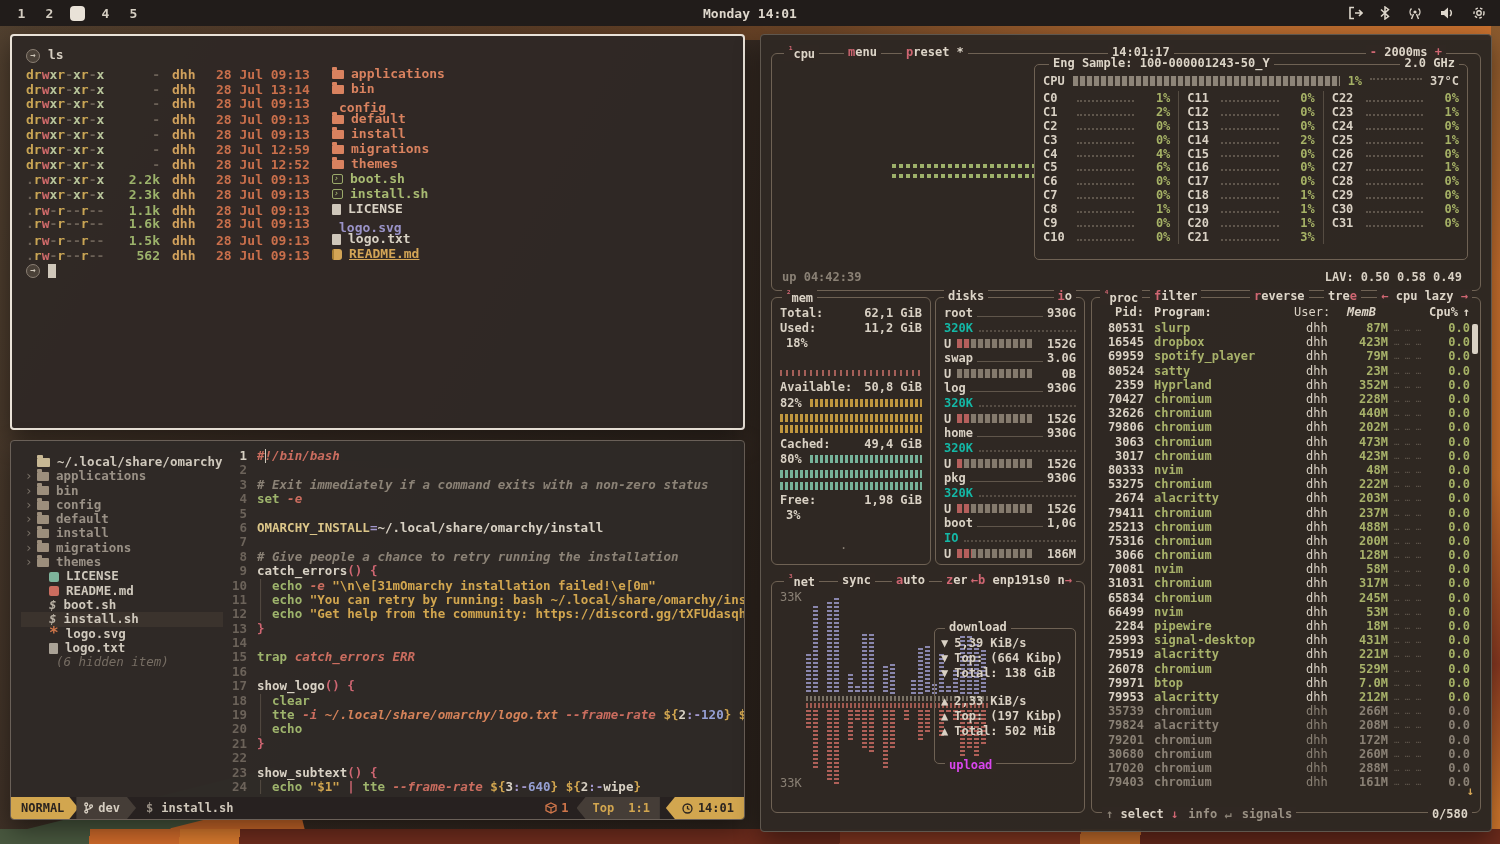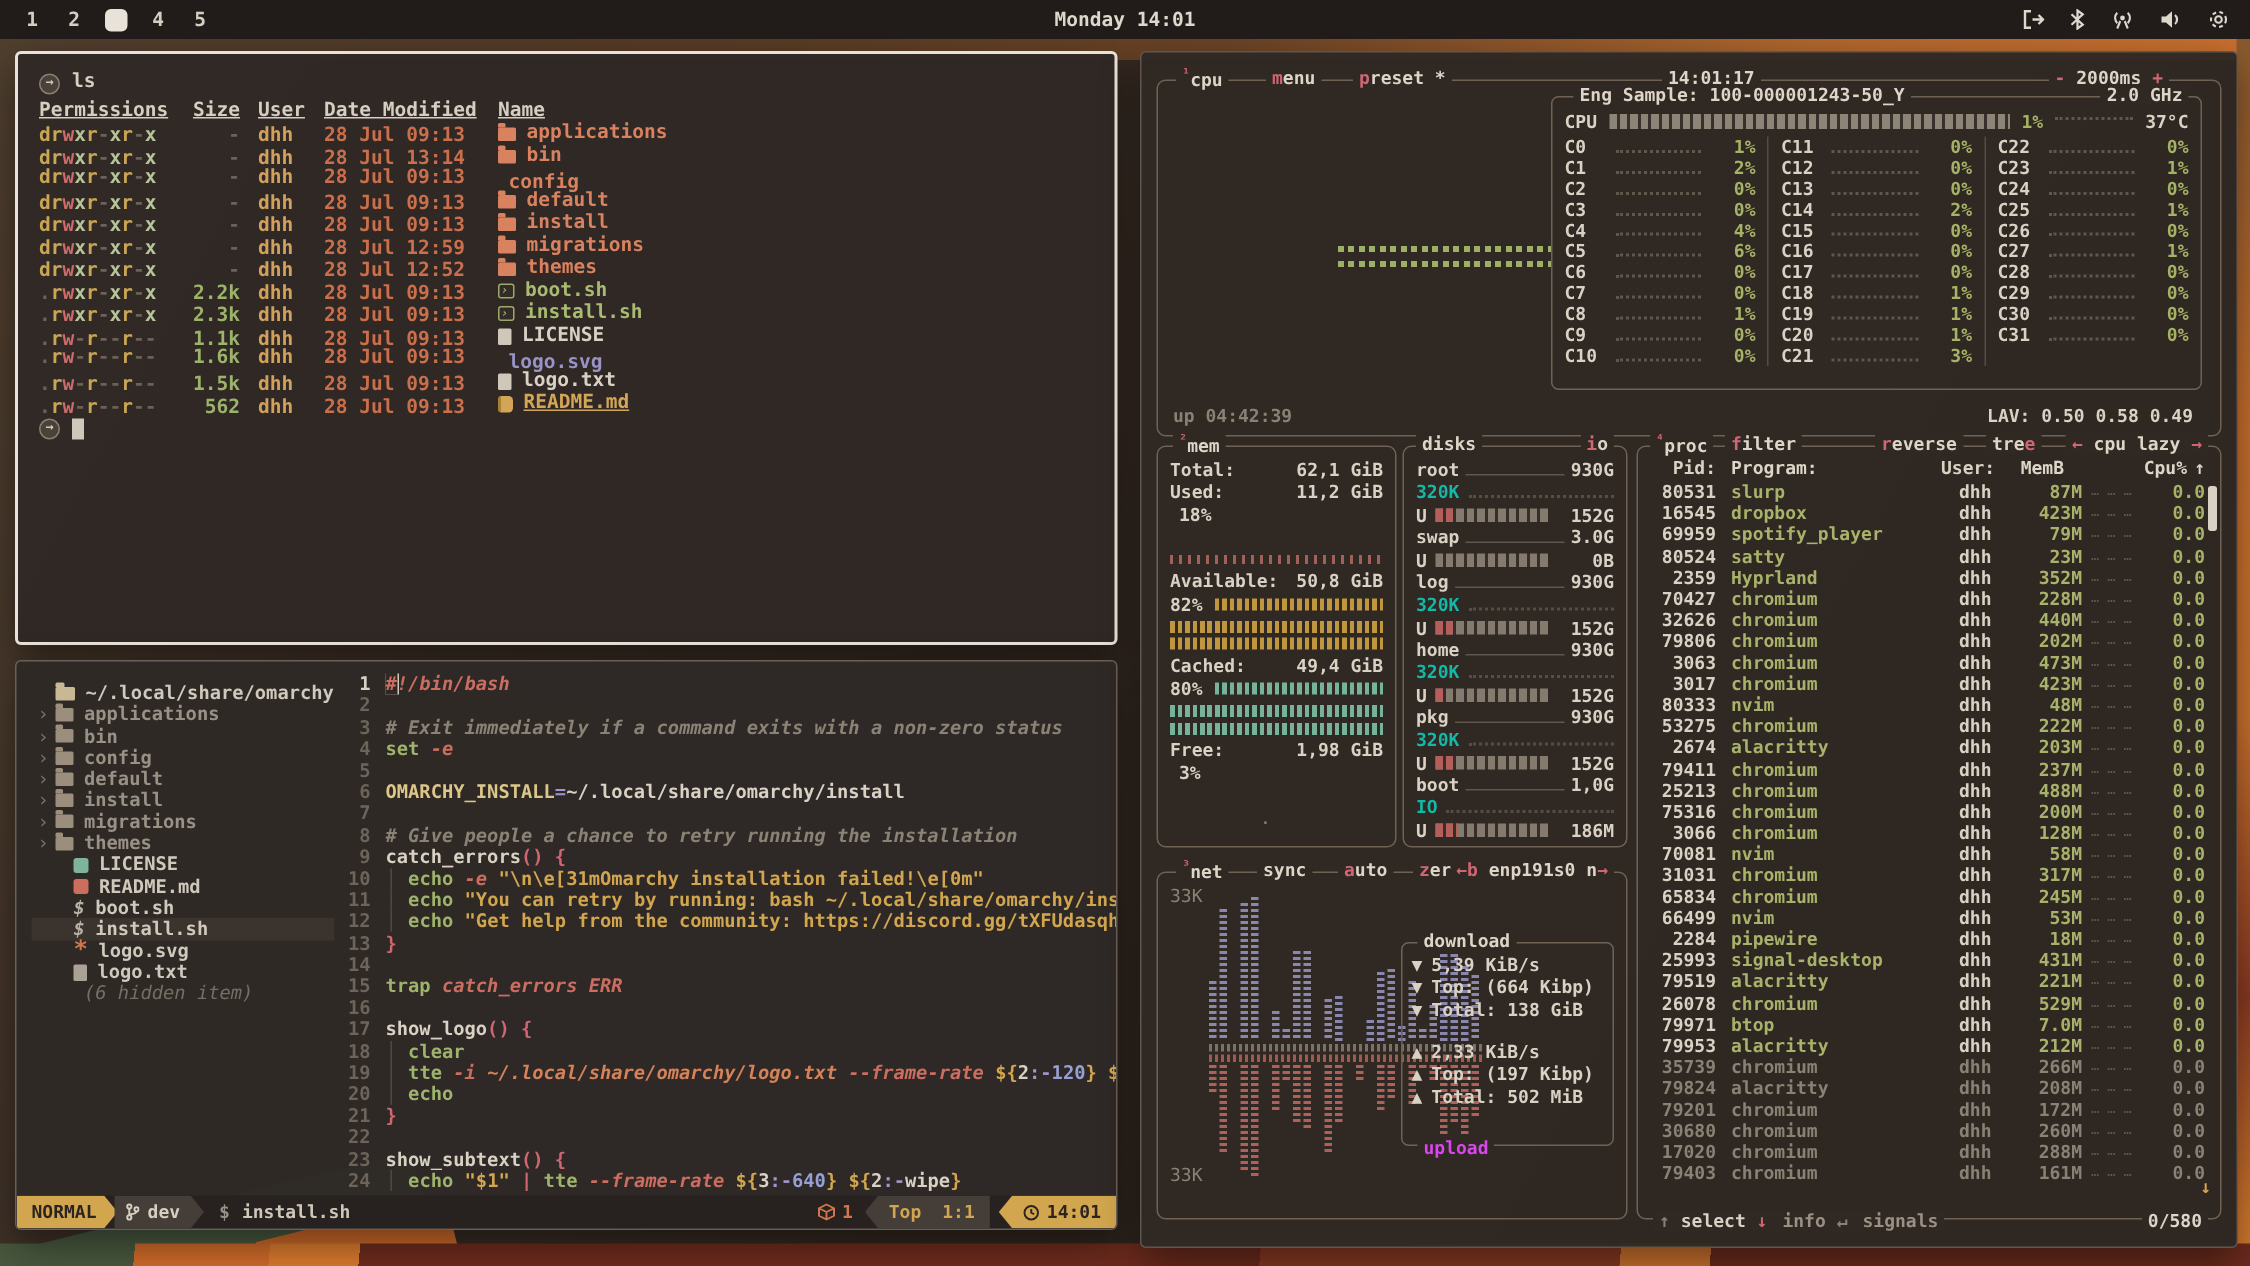--- a/index.html
+++ b/index.html
@@ -180,21 +180,21 @@
   .bars.up { align-items:flex-start; color:#b06058; }
   .dense { position:absolute; height:5px; }
   .dense.gray { background:repeating-linear-gradient(90deg,#7a7266 0 2px,rgba(0,0,0,0) 2px 4px); }
   .dense.red { background:repeating-linear-gradient(90deg,#a05a50 0 2px,rgba(0,0,0,0) 2px 4px); }
   .net-line { display:flex; gap:6px; height:15px; align-items:baseline; font-weight:700; white-space:nowrap; }
 
   .p-head { display:flex; height:16px; font-weight:700; color:#ddd5c8; align-items:baseline; }
   .p-row { display:flex; height:14.2px; align-items:center; }
   .pp { width:46px; text-align:right; color:#d9d1c4; font-weight:700; }
   .pg { flex:1; padding-left:10px; color:#a8b26a; font-weight:700; white-space:nowrap; overflow:hidden; }
-  .pu { width:36px; color:#d9d1c4; font-weight:700; }
+  .pu { width:36px; color:#d9d1c4; font-weight:400; }
   .pm { width:46px; text-align:right; color:#a8b26a; font-weight:700; }
   .pd { width:52px; padding-left:6px; color:#5f564c; overflow:hidden; white-space:nowrap; font-size:9px; }
   .pc { width:30px; text-align:right; color:#a6b266; font-weight:700; }
   .p-row.dim .pp, .p-row.dim .pg, .p-row.dim .pu, .p-row.dim .pm, .p-row.dim .pc { color:#8a8175; }
   .p-foot { position:absolute; bottom:-9px; left:10px; background:rgba(48,40,35,1); padding:0 4px;
         font-weight:700; color:#9a9184; display:flex; gap:10px; }
   .p-count { position:absolute; bottom:-9px; right:8px; background:rgba(48,40,35,1); padding:0 4px;
         color:#ddd5c8; font-weight:700; }
   .scroll-thumb { position:absolute; right:2px; top:26px; width:6px; height:30px; background:#d9d1c4;
         border-radius:2px; }
@@ -254,27 +254,20 @@
           </svg>
         </span>
     </div>
   </div>
 
   <div class="window terminal">
     <div class="pline">
       <span class="picon">→</span>
       <span>ls</span>
     </div>
-    <div class="ls-grid ls-head">
-      <span class="c-perm">Permissions</span>
-      <span class="c-size">Size</span>
-      <span class="c-user">User</span>
-      <span class="c-date">Date Modified</span>
-      <span class="c-name" style="text-decoration:underline">Name</span>
-    </div>
     <div>
 
     <div class="ls-grid">
           <span class="c-perm perm"><span class="p-d">d</span><span class="p-r">r</span><span class="p-w">w</span><span class="p-x">x</span><span class="p-r">r</span><span class="p-dash">-</span><span class="p-x">x</span><span class="p-r">r</span><span class="p-dash">-</span><span class="p-x">x</span></span>
           <span class="c-size empty">-</span>
           <span class="c-user">dhh</span>
           <span class="c-date">28 Jul 09:13</span>
           <span class="c-name">
             <i class="fic ic-folder"></i>
             <span class="n-dir">applications</span>
@@ -1029,21 +1022,21 @@
       <span class="bx-label" style="left:58px;"><span class="hot">f</span><span>ilter</span></span>
       <span class="bx-label" style="left:158px;"><span class="hot">r</span><span>everse</span></span>
       <span class="bx-label" style="left:232px;"><span>tre</span><span class="hot">e</span></span>
       <span class="bx-label" style="right:8px;"><span class="hot">←</span> <span>cpu lazy</span> <span class="hot">→</span></span>
 
       <div style="padding:7px 10px 0 6px;">
         <div class="p-head">
           <span class="pp">Pid:</span>
           <span class="pg" style="color:#ddd5c8;">Program:</span>
           <span class="pu">User:</span>
-          <span class="pm" style="color:#ddd5c8;">MemB</span>
+          <span class="pm" style="color:#ddd5c8;font-style:italic;">MemB</span>
           <span class="pd"></span>
           <span class="pc" style="color:#ddd5c8;">Cpu%</span>
           <span style="width:12px; text-align:right; color:#ddd5c8;">↑</span>
         </div>
         <div>
 
         <div class="p-row">
               <span class="pp">80531</span>
               <span class="pg">slurp</span>
               <span class="pu">dhh</span>

